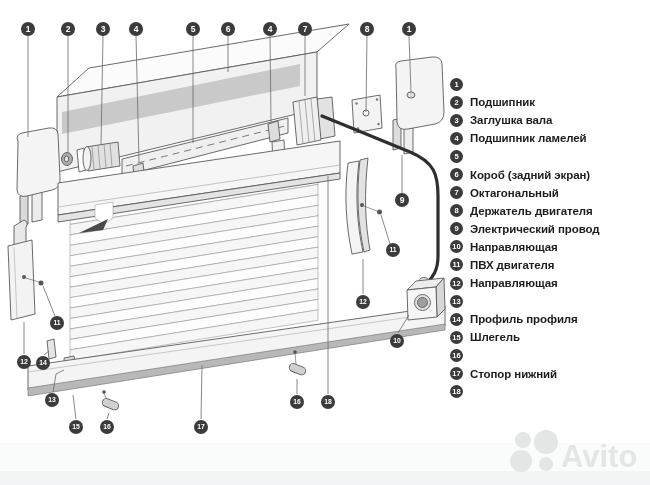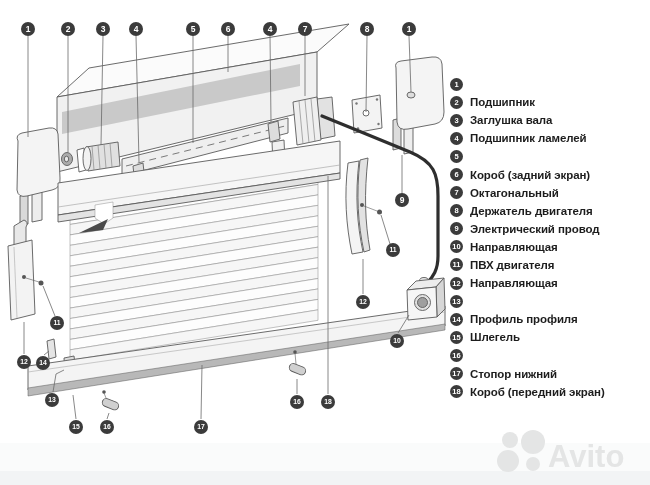--- a/index.html
+++ b/index.html
@@ -15,21 +15,21 @@
   .legend{position:absolute;left:450px;top:75px;width:200px;}
   .legend-item{display:flex;align-items:center;height:18.1px;}
   .legend-item .bullet{
     flex:0 0 13px;width:13px;height:13px;border-radius:50%;
     color:#fff;font-size:7.5px;font-weight:bold;line-height:13px;text-align:center;
     margin-right:7px;
   }
   .legend-item .label{
     font-size:11.5px;font-weight:600;color:#1d1d1d;white-space:nowrap;letter-spacing:-0.1px;
   }
-  .watermark{position:absolute;right:13px;bottom:6px;}
+  .watermark{position:absolute;right:0;bottom:6px;}
 </style>
 </head>
 <body>
 
 <div class="stage">
   <div class="band1"></div>
   <div class="band2"></div>
 
   <svg class="diagram" width="460" height="485" viewBox="0 0 460 485">
     <g stroke="#5a5a5a" stroke-width="0.9" fill="none" stroke-linejoin="round">
@@ -356,21 +356,20 @@
       </div>
       <div class="legend-item">
         <span class="bullet" style="background: rgb(59, 59, 59);">16</span>
       </div>
       <div class="legend-item">
         <span class="bullet" style="background: rgb(59, 59, 59);">17</span>
         <span class="label">Стопор нижний</span>
       </div>
       <div class="legend-item">
         <span class="bullet" style="background: rgb(59, 59, 59);">18</span>
-        <span class="label">Короб (передний экран)</span>
       </div>
     </div>
 
   <div class="watermark">
     <svg width="145" height="48" viewBox="0 0 145 48">
       <g fill="#e4e5e5">
         <circle cx="18" cy="13" r="8"></circle>
         <circle cx="41" cy="15" r="12"></circle>
         <circle cx="16" cy="34" r="11"></circle>
         <circle cx="41" cy="37" r="7"></circle>

